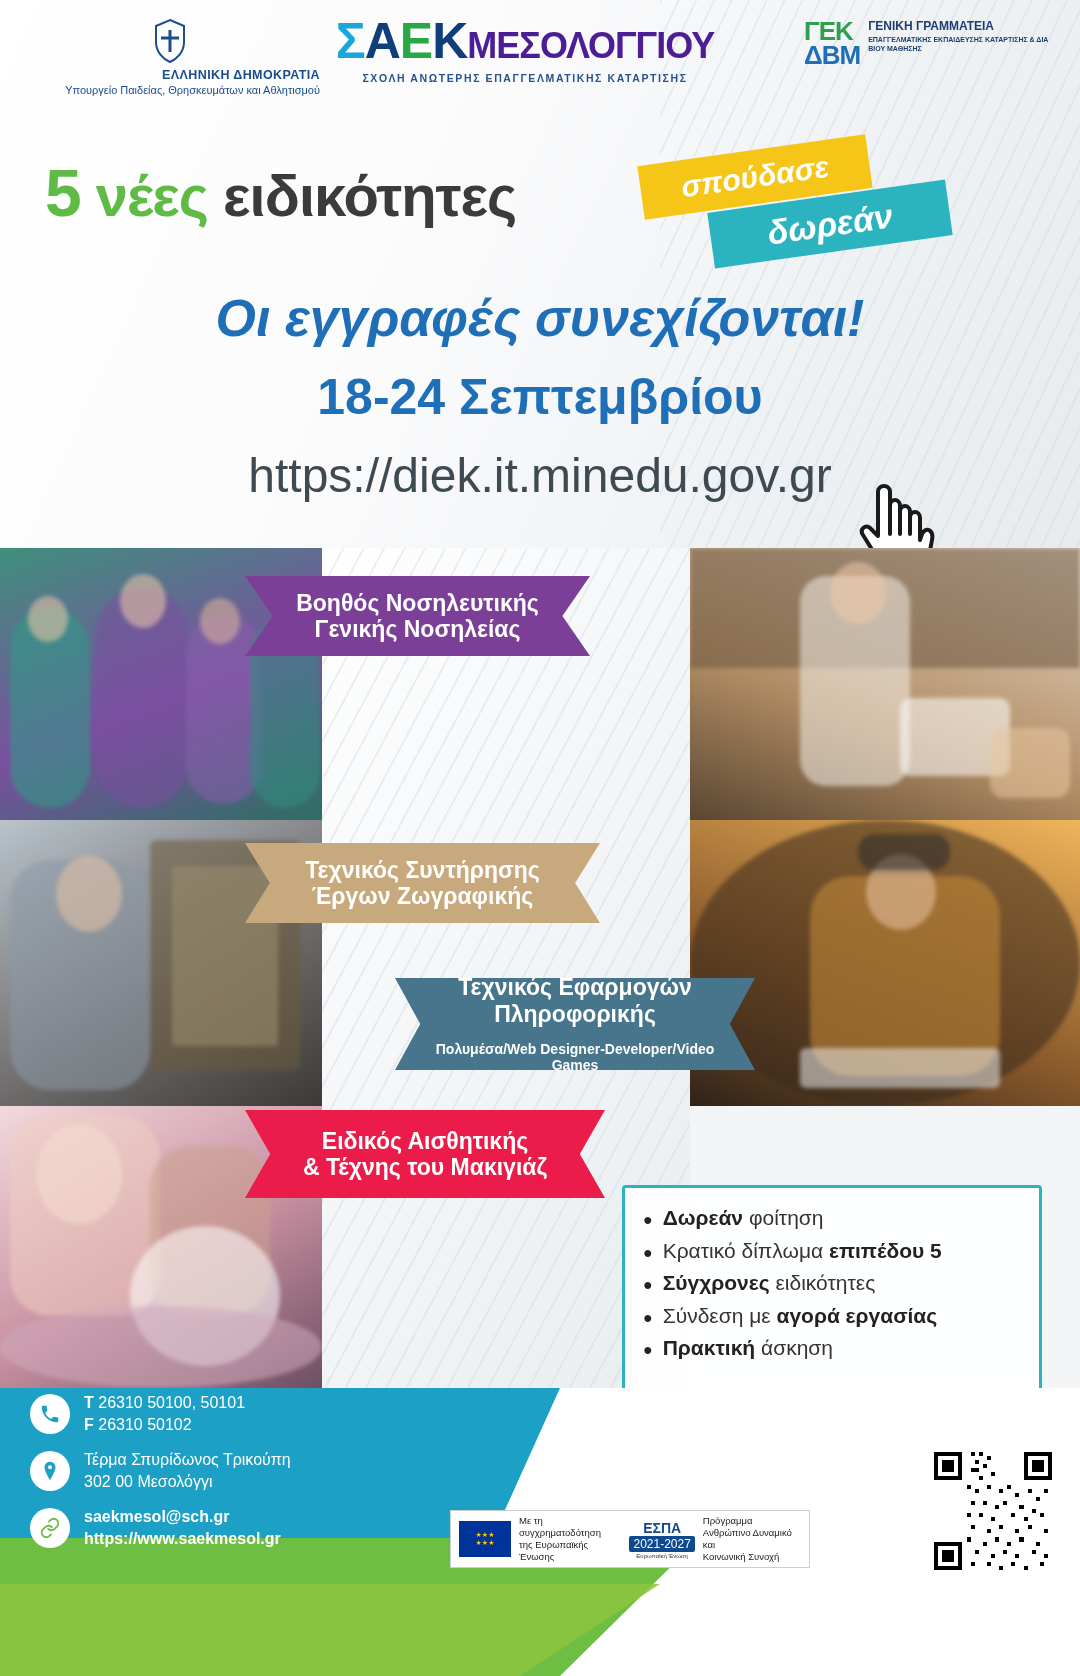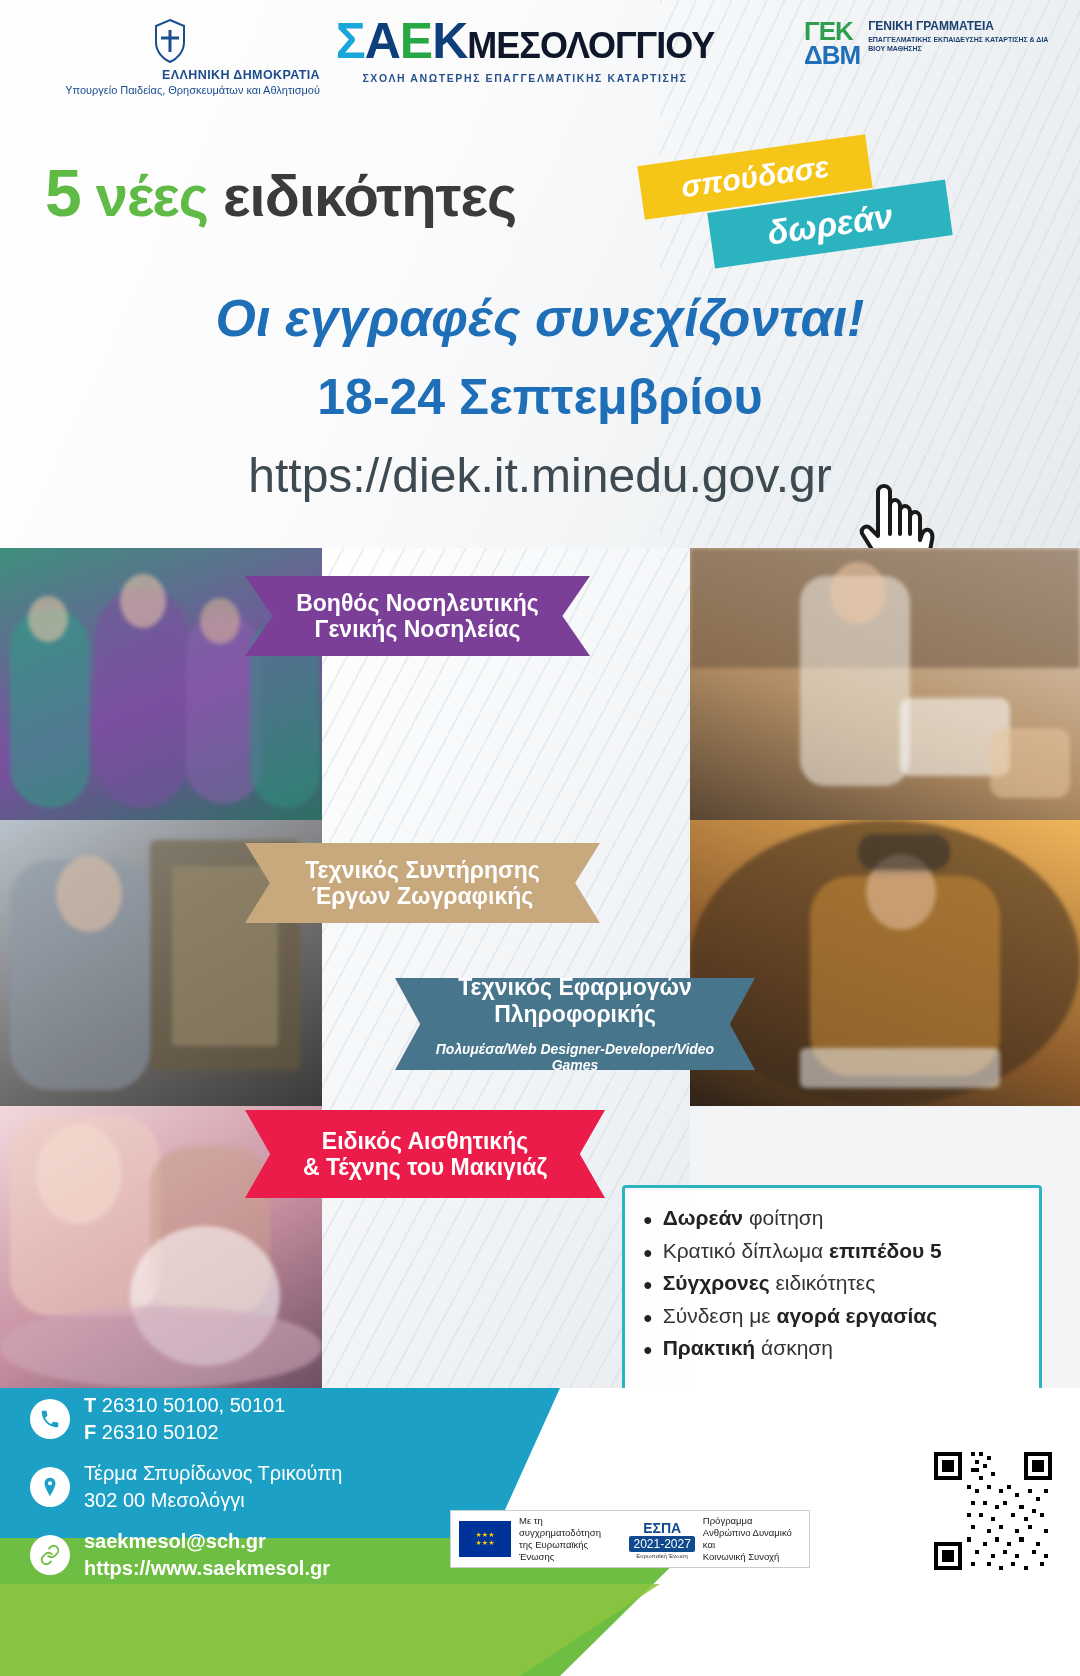--- a/index.html
+++ b/index.html
@@ -27,21 +27,21 @@
 
   .logo-left { position:absolute; left:20px; top:18px; width:300px; text-align:right; color:#123a6b;}
   .emblem { width:40px; height:46px; margin:0 auto 4px; position:relative; }
   .emblem svg { display:block; }
   .logo-left .l1 { font-size:12.5px; font-weight:bold; letter-spacing:.4px; color:#1b4d8f; }
   .logo-left .l2 { font-size:11px; color:#1b4d8f; margin-top:2px; }
 
   .logo-center { position:absolute; left:310px; top:16px; width:430px; text-align:center;}
   .logo-center .big { font-size:50px; font-weight:bold; letter-spacing:-1px; line-height:1; white-space:nowrap;}
   .logo-center .big .c1{ color:#19a6d8;} .logo-center .big .c2{ color:#0f3f7a;} .logo-center .big .c3{color:#28a745;}
-  .logo-center .big .c4{ color:#0f172a; font-size:36px;}
+  .logo-center .big .c4{ color:#4c1d95; font-size:36px;}
   .logo-center .sub { margin-top:6px; font-size:10.5px; letter-spacing:1.6px; color:#27528c; font-weight:bold;}
 
   .logo-right { position:absolute; right:16px; top:20px; width:260px; display:flex; gap:8px; align-items:flex-start;}
   .logo-right .mark { font-size:26px; font-weight:bold; color:#1e6fb8; line-height:.92; letter-spacing:-1px;}
   .logo-right .mark span.g { color:#2f9e4f;}
   .logo-right .txt .t1{ font-size:12px; font-weight:bold; color:#1b3f6f; line-height:1.1;}
   .logo-right .txt .t2{ font-size:7px; font-weight:bold; color:#1b3f6f; line-height:1.25; margin-top:3px;}
 
   
   .headline { position:absolute; left:45px; top:155px; font-size:58px; font-weight:bold; color:#3b3b3b; letter-spacing:-1px;}
@@ -82,21 +82,21 @@
     background: linear-gradient(120deg,#ffffff 0%,#f3f5f7 50%,#e9edf0 100%);}
   .midstrip:after{ content:""; position:absolute; inset:0;
     background: repeating-linear-gradient(118deg, rgba(205,213,220,.35) 0 2px, rgba(205,213,220,0) 2px 18px);}
 
   
   .banner { position:absolute; display:flex; align-items:center; justify-content:center;
             color:#fff; font-weight:bold; text-align:center; line-height:1.15; padding:0 34px;}
   .banner .inner { position:relative; z-index:2;}
   .banner .l1 { font-size:23px; }
   .banner .l2 { font-size:23px; }
-  .banner .l3 { font-size:14px; margin-top:14px;font-style:italic;}
+  .banner .l3 { font-size:14px; margin-top:14px;}
 
   .b1 { left:245px; top:28px; width:345px; height:80px; background:#7b3f98;
         clip-path: polygon(0 0, 100% 0, 92% 50%, 100% 100%, 0 100%, 8% 50%);}
   .b2 { left:395px; top:180px; width:355px; height:80px; background:#f28b9b;
         clip-path: polygon(0 0, 100% 0, 93% 50%, 100% 100%, 0 100%, 7% 50%);}
   .b3 { left:245px; top:295px; width:355px; height:80px; background:#c8a97e;
         clip-path: polygon(0 0, 100% 0, 93% 50%, 100% 100%, 0 100%, 7% 50%);}
   .b4 { left:395px; top:430px; width:360px; height:92px; background:#47758c;
         clip-path: polygon(0 0, 100% 0, 93% 50%, 100% 100%, 0 100%, 7% 50%);}
   .b5 { left:245px; top:562px; width:360px; height:88px; background:#ec1c4a;
@@ -115,21 +115,21 @@
   .bluewave { position:absolute; left:0; top:0; width:1080px; height:288px; background:#1da0c6;
      clip-path: polygon(0 0, 560px 0, 430px 288px, 0 288px);}
   .greenwave { position:absolute; left:0; top:0; width:1080px; height:288px; background:#6fbe44;
      clip-path: polygon(0 150px, 700px 150px, 560px 288px, 0 288px);}
   .greenwave2 { position:absolute; left:0; top:0; width:1080px; height:288px; background:#8dc63f; opacity:.85;
      clip-path: polygon(0 196px, 660px 196px, 520px 288px, 0 288px);}
 
   .contact { position:absolute; left:30px; top:1392px; width:520px; color:#fff;}
   .crow { display:flex; align-items:center; gap:14px; margin-bottom:14px;}
   .cicon { width:40px; height:40px; border-radius:50%; background:#ffffff; display:flex; align-items:center; justify-content:center; flex:0 0 auto;}
-  .ctext { font-size:20px; line-height:1.35;}
+  .ctext { font-size:16px; line-height:1.35;}
   .ctext b { font-weight:bold;}
 
   .espa { position:absolute; left:450px; top:1510px; width:360px; height:58px; background:#fff; border:1px solid #c9ced2; display:flex; align-items:center; gap:8px; padding:4px 8px;}
   .espa .eu { width:52px; height:36px; background:#003399; position:relative; flex:0 0 auto;}
   .espa .eu .stars{ position:absolute; inset:0; color:#ffcc00; font-size:7px; display:flex; align-items:center; justify-content:center;}
   .espa .t { font-size:9.5px; color:#222; line-height:1.25;}
   .espa .espalogo { text-align:center; flex:0 0 auto;}
   .espa .espalogo .e1{ font-size:14px; font-weight:bold; color:#0f4a8f;}
   .espa .espalogo .e2{ font-size:12px; background:#0f4a8f; color:#fff; padding:1px 4px; border-radius:2px;}
   .espa .espalogo .e3{ font-size:6px; color:#333; margin-top:1px;}

